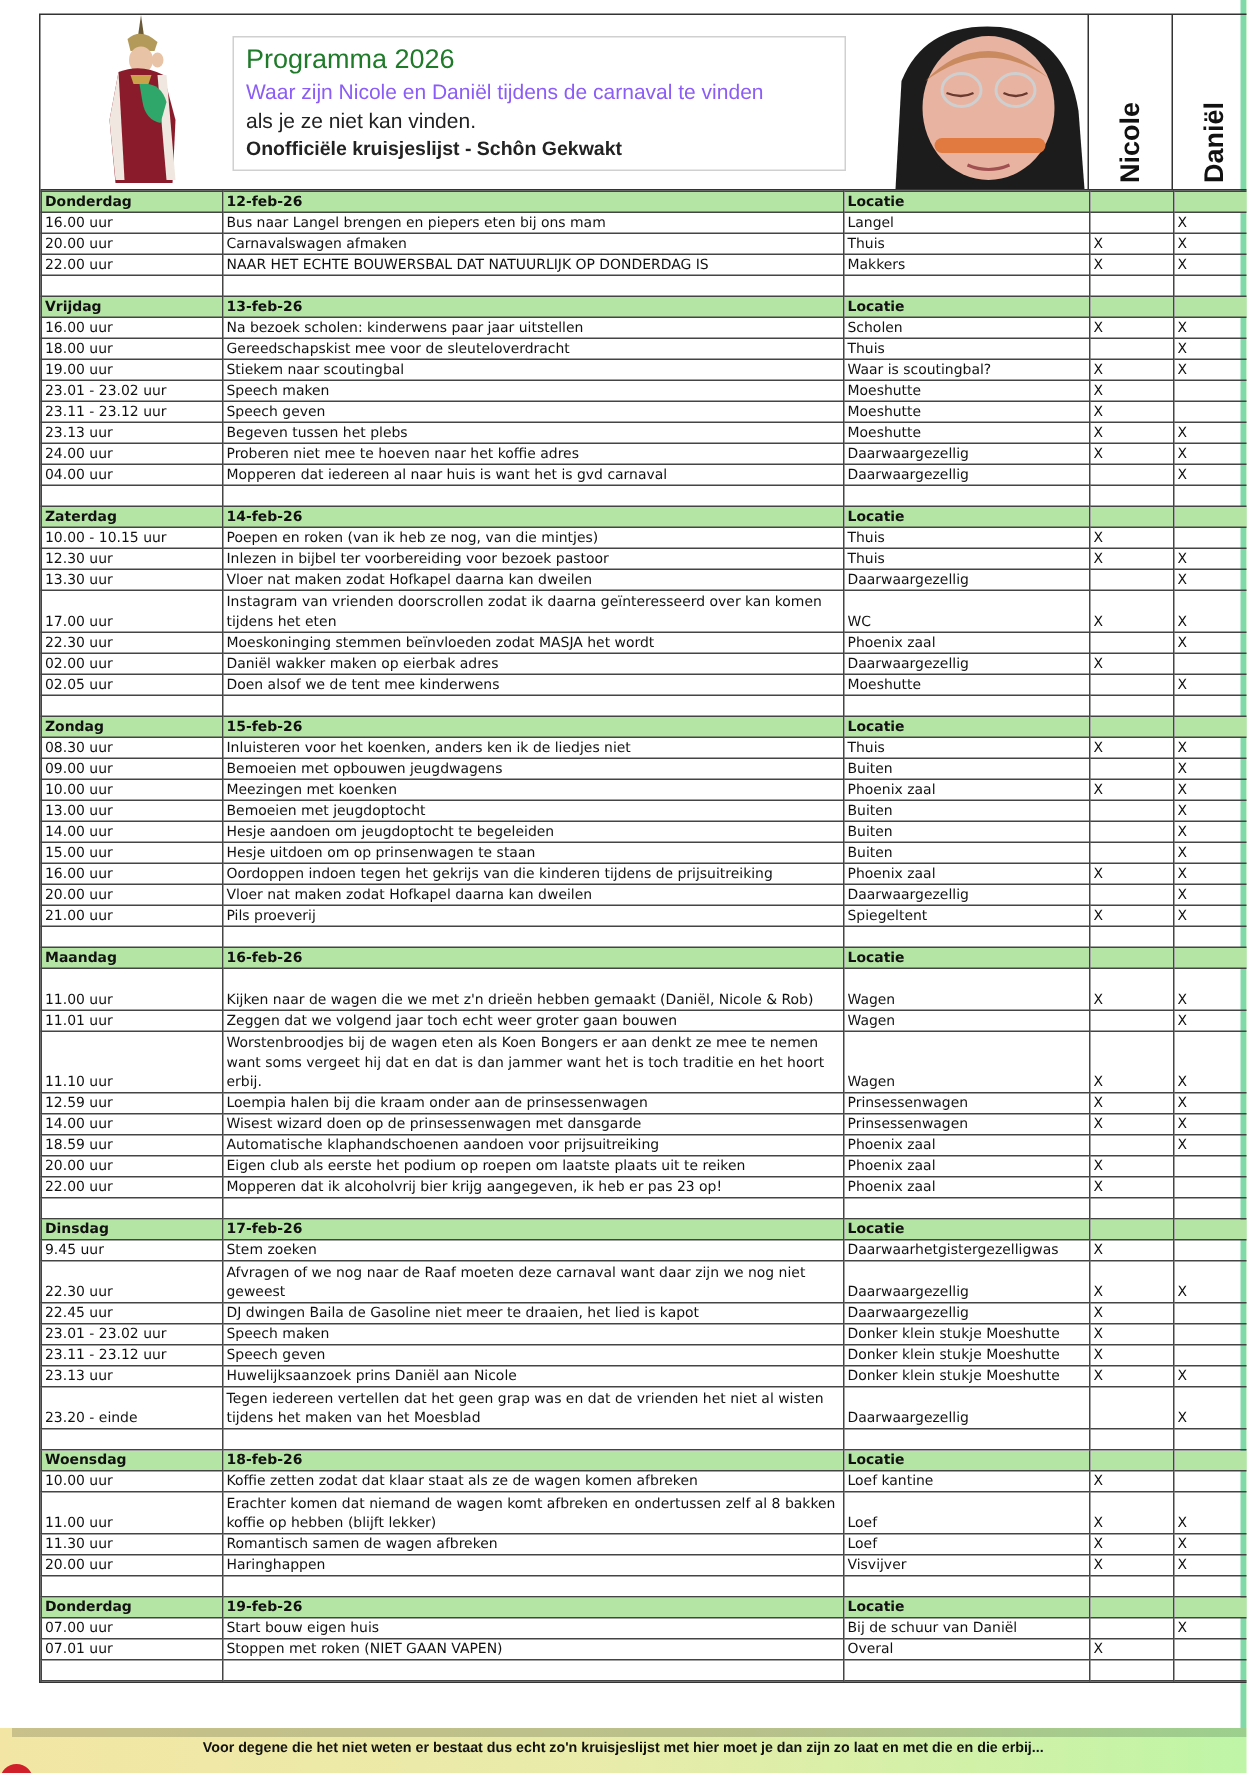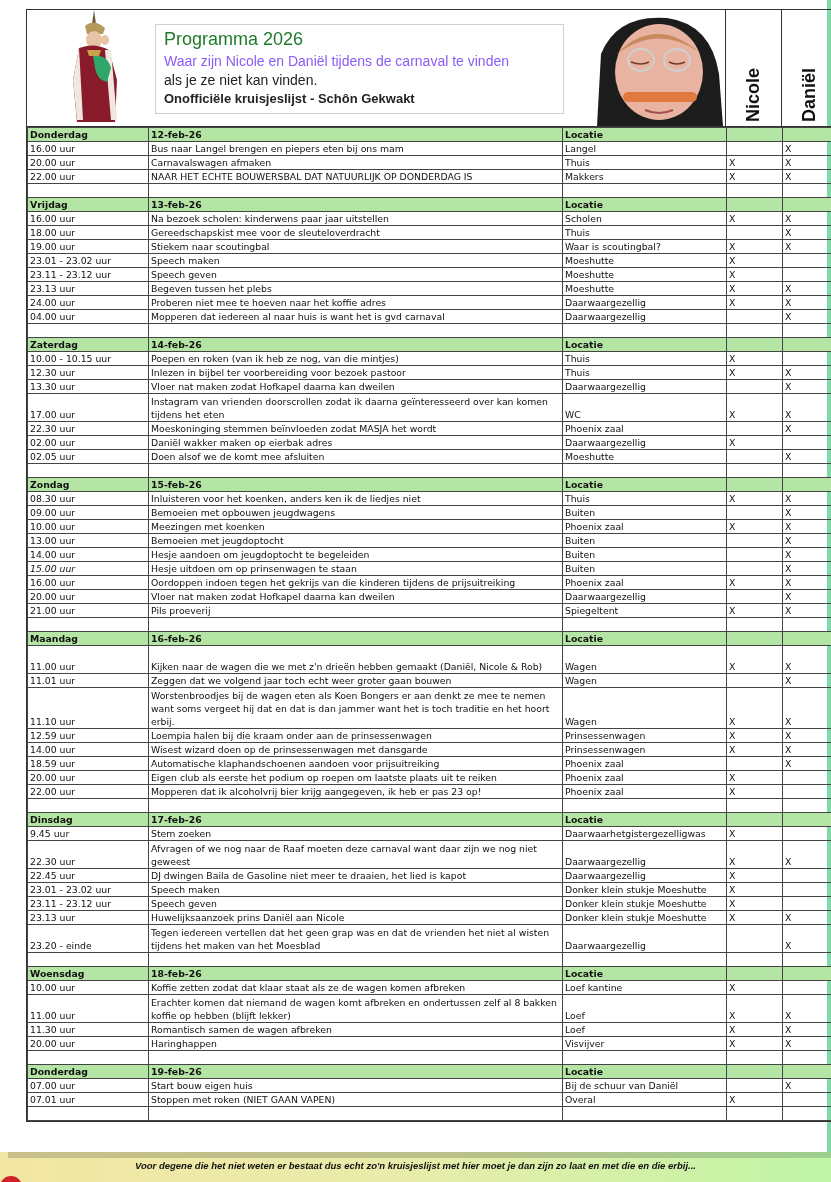--- a/index.html
+++ b/index.html
@@ -50,21 +50,21 @@
   }
   table.sched td {
     border:1px solid #444; padding:0 2px; vertical-align:bottom;
     height:13px; line-height:13px; overflow:hidden; white-space:nowrap;
   }
   table.sched td.wrap { white-space:normal; }
   table.sched tr.dayhead td { background:#b5e5a4; font-weight:bold; }
   table.sched tr.blank td { height:13px; }
   .footer {
     position:absolute; left:0; top:1160px; width:831px; text-align:center;
-    font-family:"Liberation Sans", sans-serif; font-style:italic; font-weight:bold;
+    font-family:"Liberation Sans", sans-serif; font-weight:bold;
     font-size:9.5px; color:#111;
   }
   .band {
     position:absolute; left:8px; top:1152px; width:823px; height:6px;
     background: linear-gradient(90deg, #c9c08a 0%, #b8c08a 60%, #9ccf8e 100%);
   }
   .redball {
     position:absolute; left:0; top:1176px; width:22px; height:22px; border-radius:50%; background:#d0202a;
   }
 </style>
@@ -274,21 +274,21 @@
           </tr>
           <tr>
             <td style="height: 13px;">02.00 uur</td>
             <td style="height: 13px;">Daniël wakker maken op eierbak adres</td>
             <td style="height: 13px;">Daarwaargezellig</td>
             <td style="height: 13px;">X</td>
             <td style="height: 13px;"></td>
           </tr>
           <tr>
             <td style="height: 13px;">02.05 uur</td>
-            <td style="height: 13px;">Doen alsof we de komt mee afsluiten</td>
+            <td style="height: 13px;">Doen alsof we de tent mee kinderwens</td>
             <td style="height: 13px;">Moeshutte</td>
             <td style="height: 13px;"></td>
             <td style="height: 13px;">X</td>
           </tr>
           <tr class="blank">
             <td></td>
             <td></td>
             <td></td>
             <td></td>
             <td></td>
@@ -329,21 +329,21 @@
             <td style="height: 13px;">X</td>
           </tr>
           <tr>
             <td style="height: 13px;">14.00 uur</td>
             <td style="height: 13px;">Hesje aandoen om jeugdoptocht te begeleiden</td>
             <td style="height: 13px;">Buiten</td>
             <td style="height: 13px;"></td>
             <td style="height: 13px;">X</td>
           </tr>
           <tr>
-            <td style="height: 13px; font-style: italic;">15.00 uur</td>
+            <td style="height: 13px;">15.00 uur</td>
             <td style="height: 13px;">Hesje uitdoen om op prinsenwagen te staan</td>
             <td style="height: 13px;">Buiten</td>
             <td style="height: 13px;"></td>
             <td style="height: 13px;">X</td>
           </tr>
           <tr>
             <td style="height: 13px;">16.00 uur</td>
             <td style="height: 13px;">Oordoppen indoen tegen het gekrijs van die kinderen tijdens de prijsuitreiking</td>
             <td style="height: 13px;">Phoenix zaal</td>
             <td style="height: 13px;">X</td>

